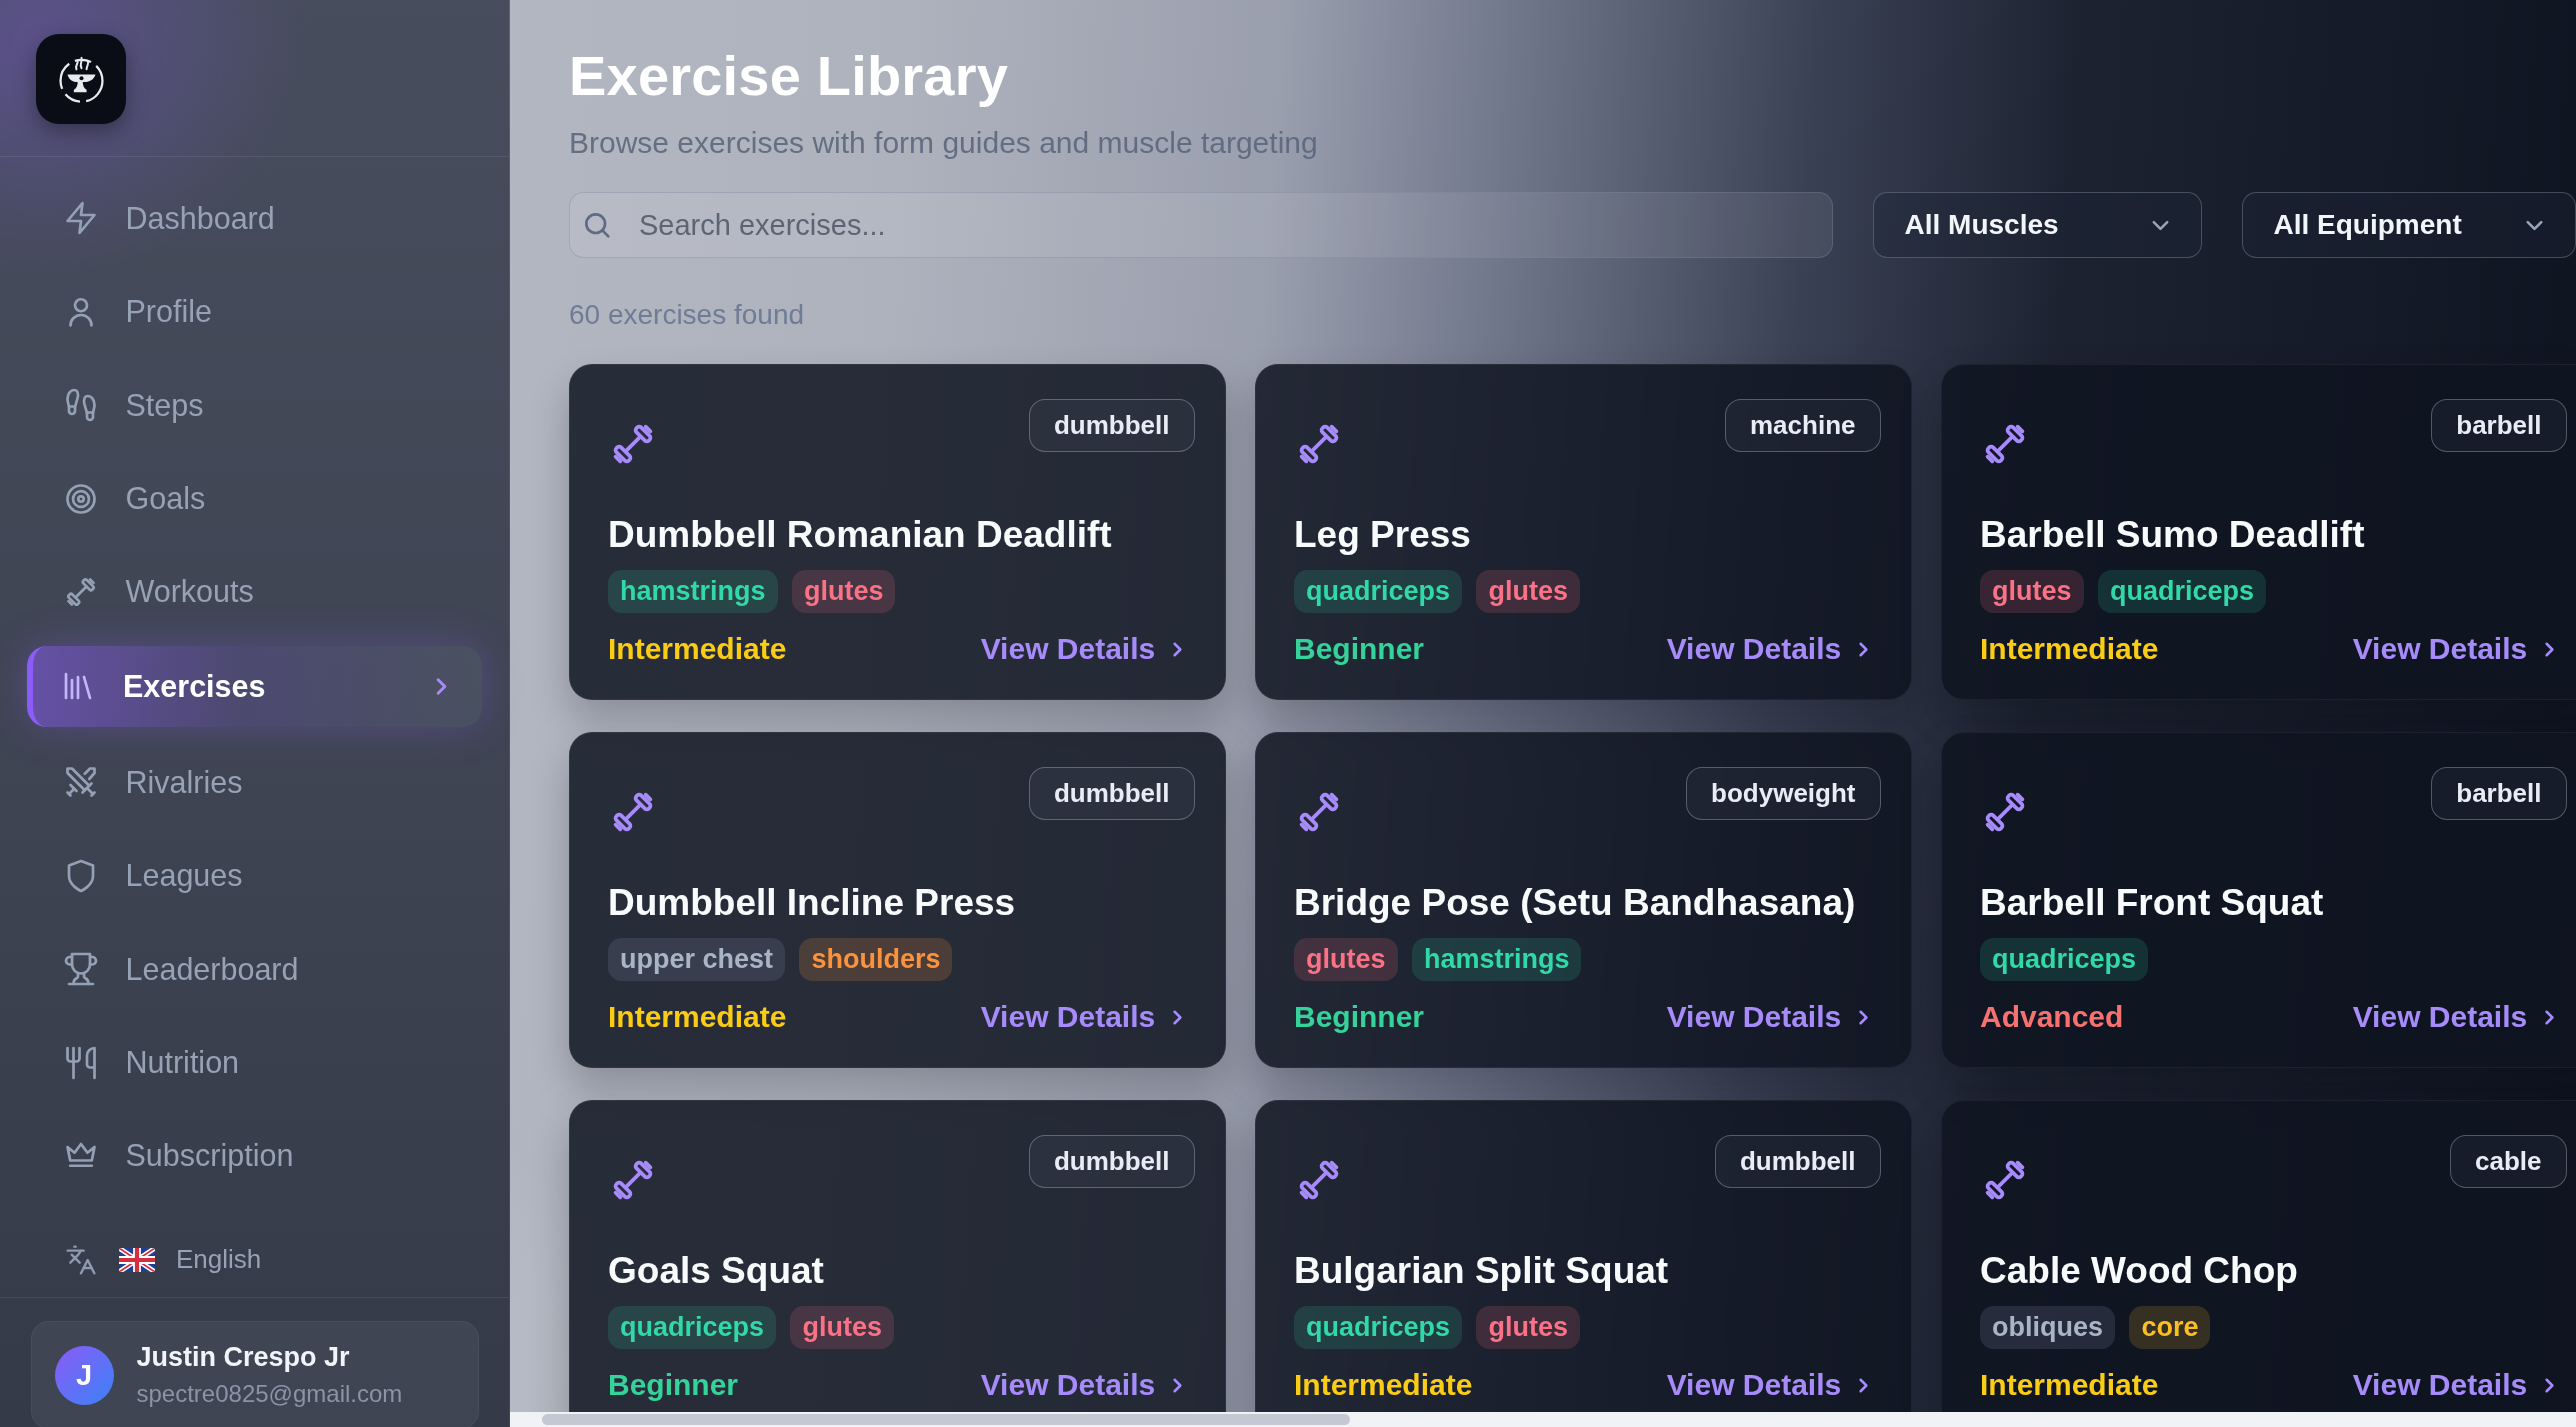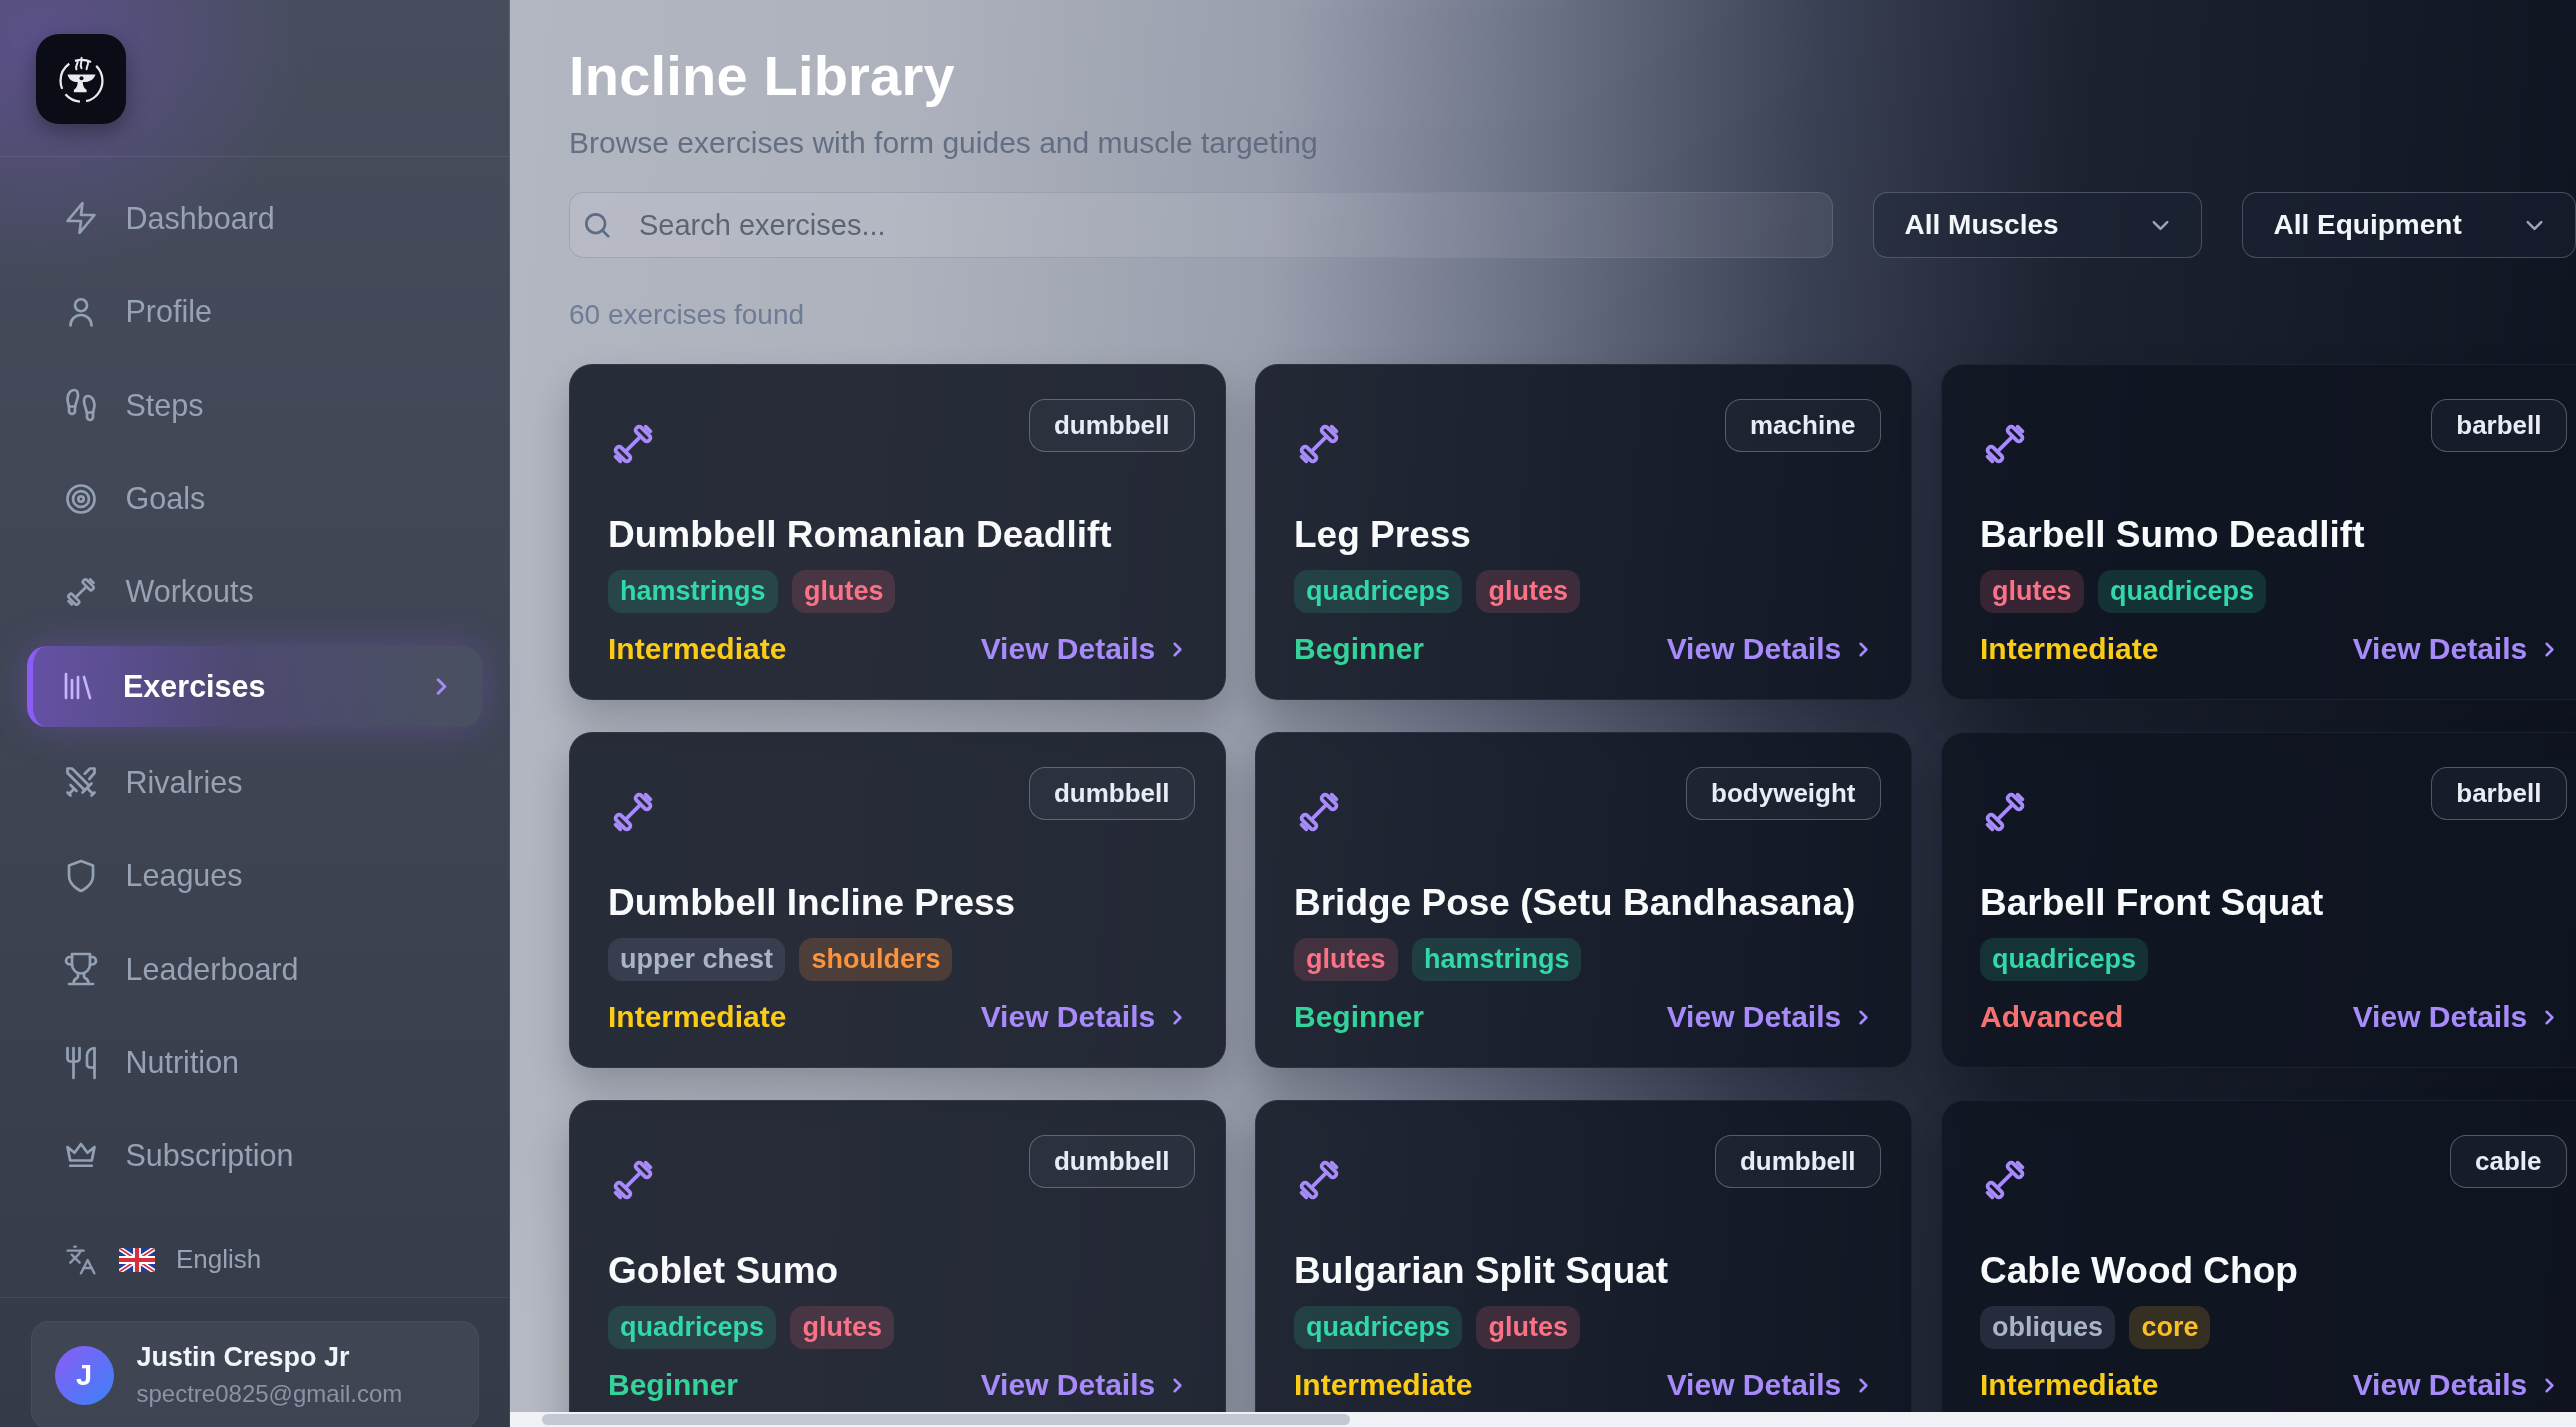--- a/index.html
+++ b/index.html
@@ -313,21 +313,21 @@
   <div class="user-card">
     <div class="avatar">J</div>
     <div>
       <div class="user-name">Justin Crespo Jr</div>
       <div class="user-email">spectre0825@gmail.com</div>
     </div>
   </div>
 </div>
 
 <div class="main">
-  <div class="page-title">Incline Library</div>
+  <div class="page-title">Exercise Library</div>
   <div class="page-subtitle">Browse exercises with form guides and muscle targeting</div>
 
   <div class="filter-row">
     <div class="search-box">
       <span class="search-icon">
         <svg viewBox="0 0 24 24" fill="none" stroke="currentColor" stroke-width="2" stroke-linecap="round">
           <circle cx="11" cy="11" r="7"></circle>
             <path d="m20.5 20.5-4-4"></path>
         </svg>
       </span>
@@ -539,21 +539,21 @@
             <g transform="rotate(-45 12 12)">
               <path d="M7 12h10"></path>
               <rect x="3.6" y="7.8" width="3.2" height="8.4" rx="1.3"></rect>
               <rect x="17.2" y="7.8" width="3.2" height="8.4" rx="1.3"></rect>
               <path d="M1.8 10.4v3.2"></path>
               <path d="M22.2 10.4v3.2"></path>
             </g>
           </svg>
         </span>
         <span class="equip-badge">dumbbell</span>
-        <div class="card-title">Goblet Sumo</div>
+        <div class="card-title">Goals Squat</div>
         <div class="tag-row">
           <span class="tag teal">quadriceps</span>
           <span class="tag rose">glutes</span>
         </div>
         <div class="card-bottom">
           <span class="difficulty beginner">Beginner</span>
           <span class="view-details">
             <span>View Details</span>
             <span class="chev">
               <svg viewBox="0 0 24 24" fill="none" stroke="currentColor" stroke-width="2.6" stroke-linecap="round" stroke-linejoin="round">

